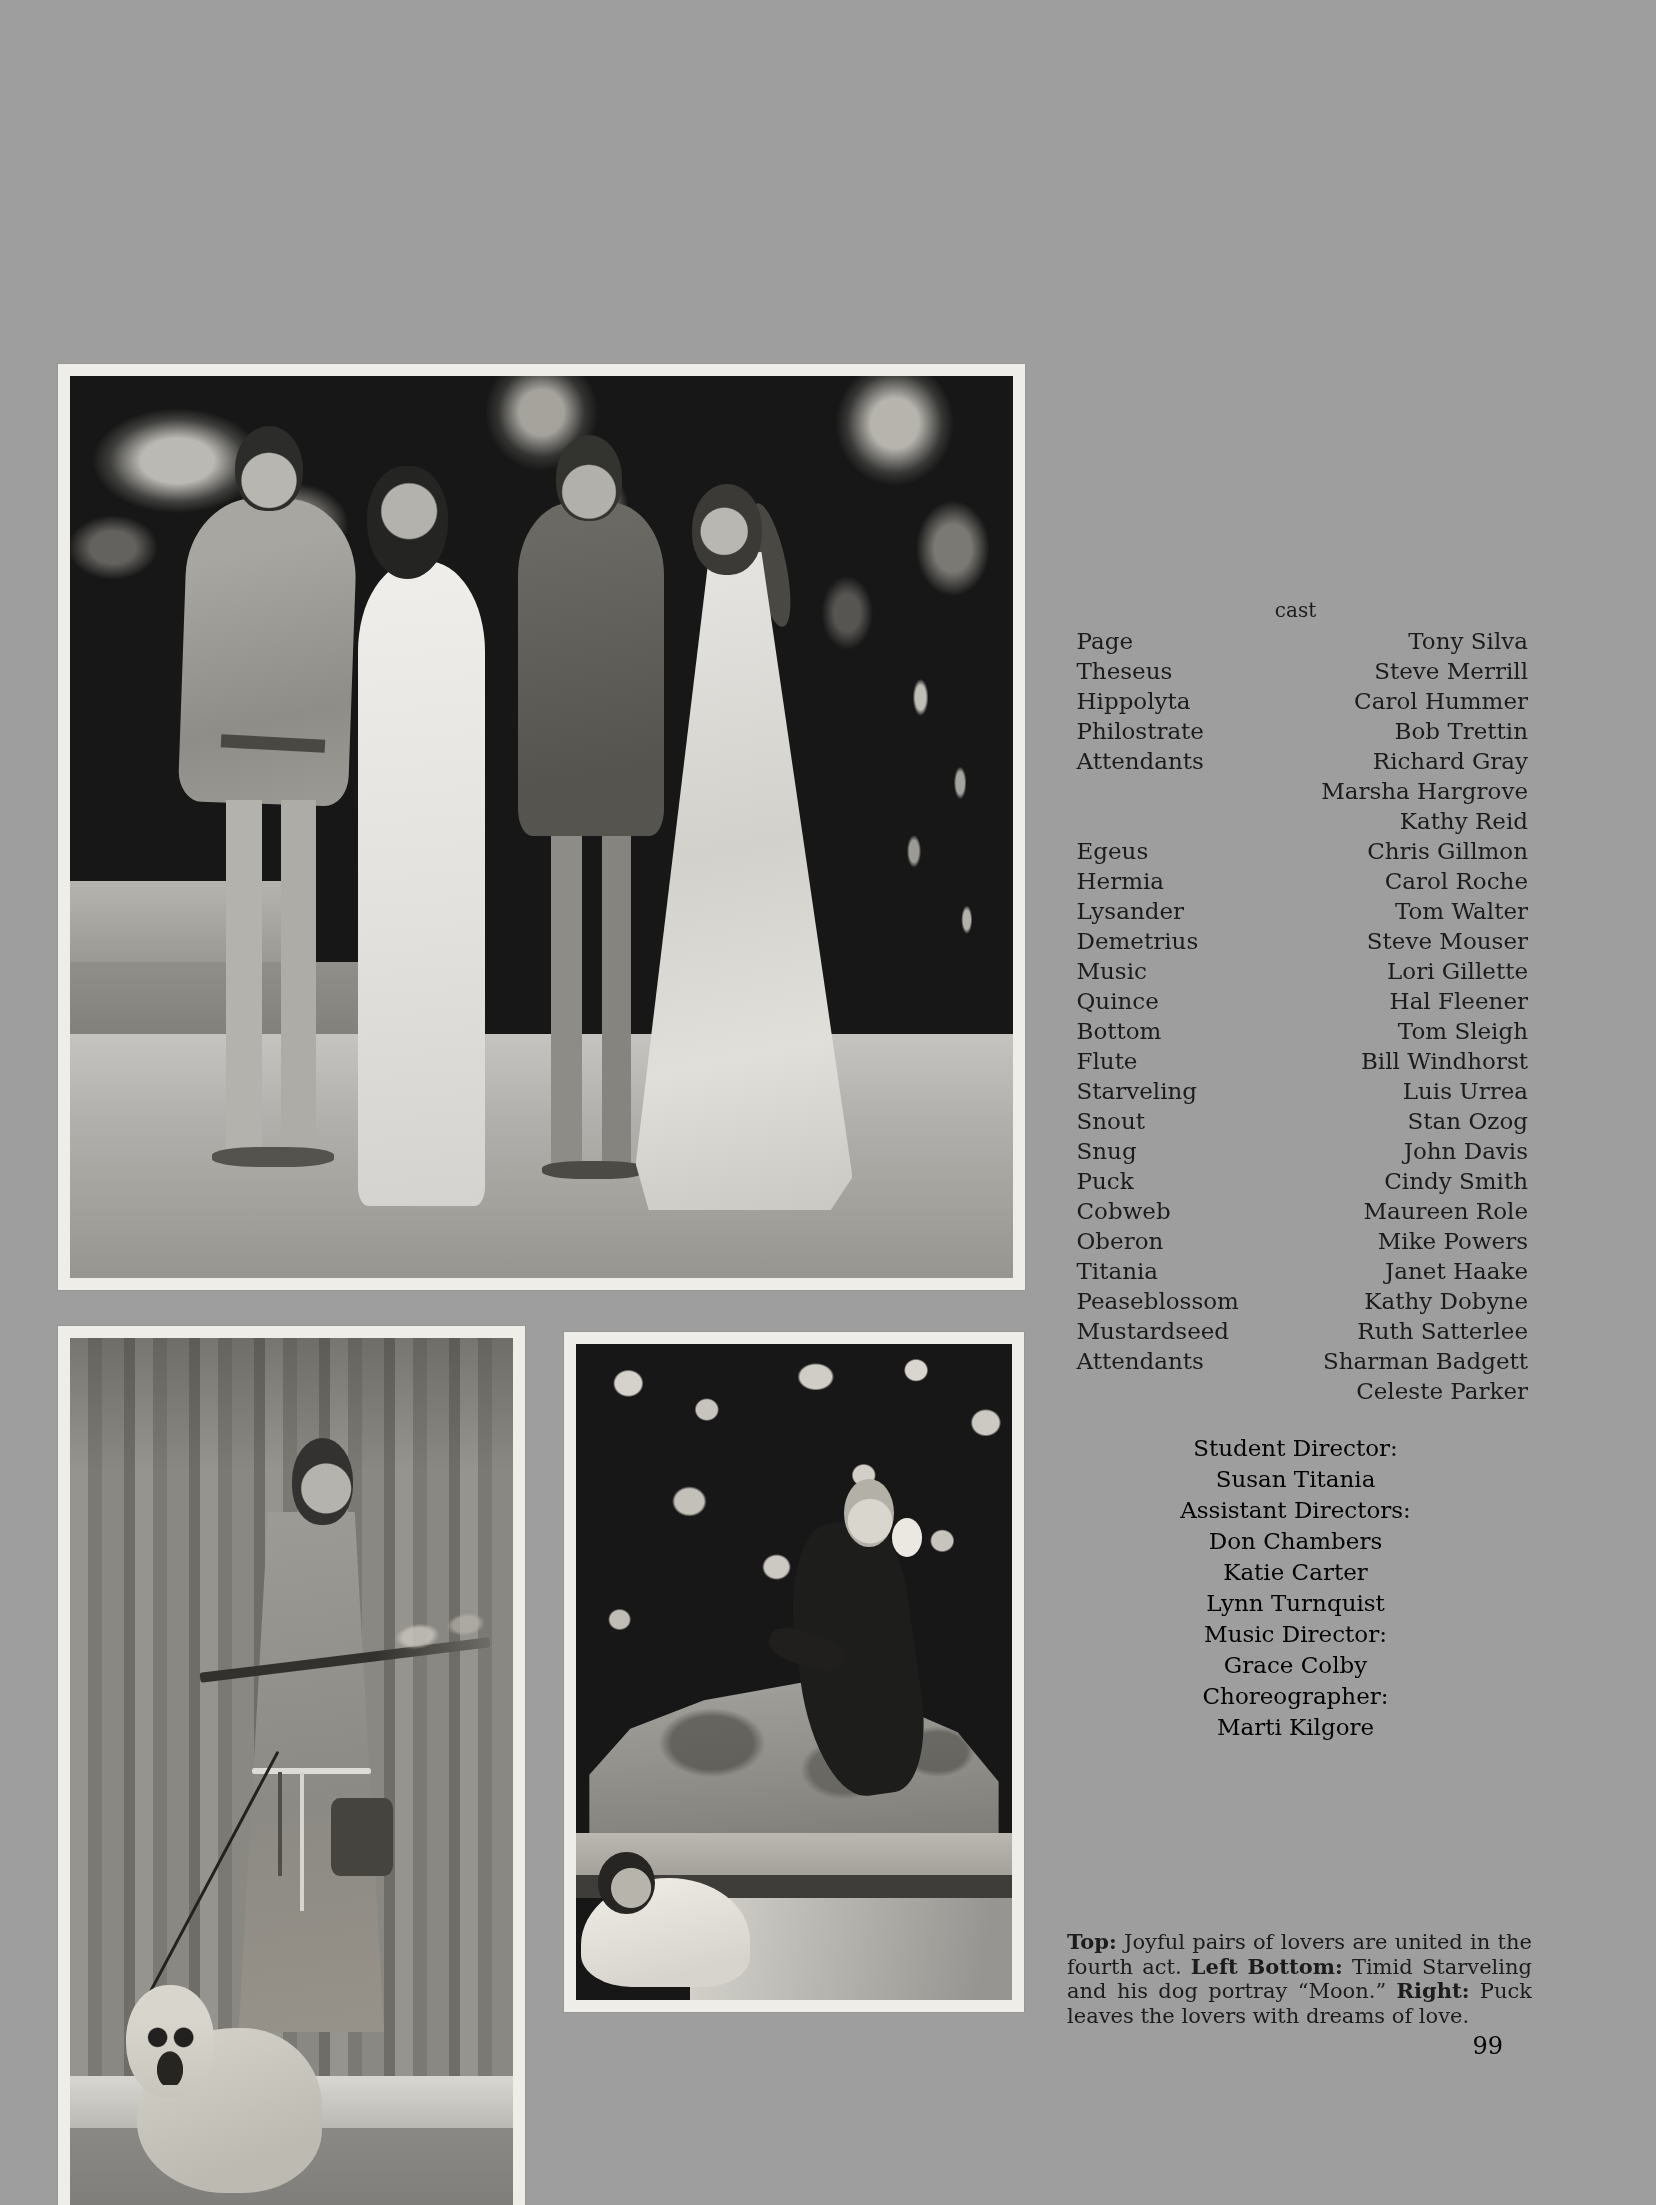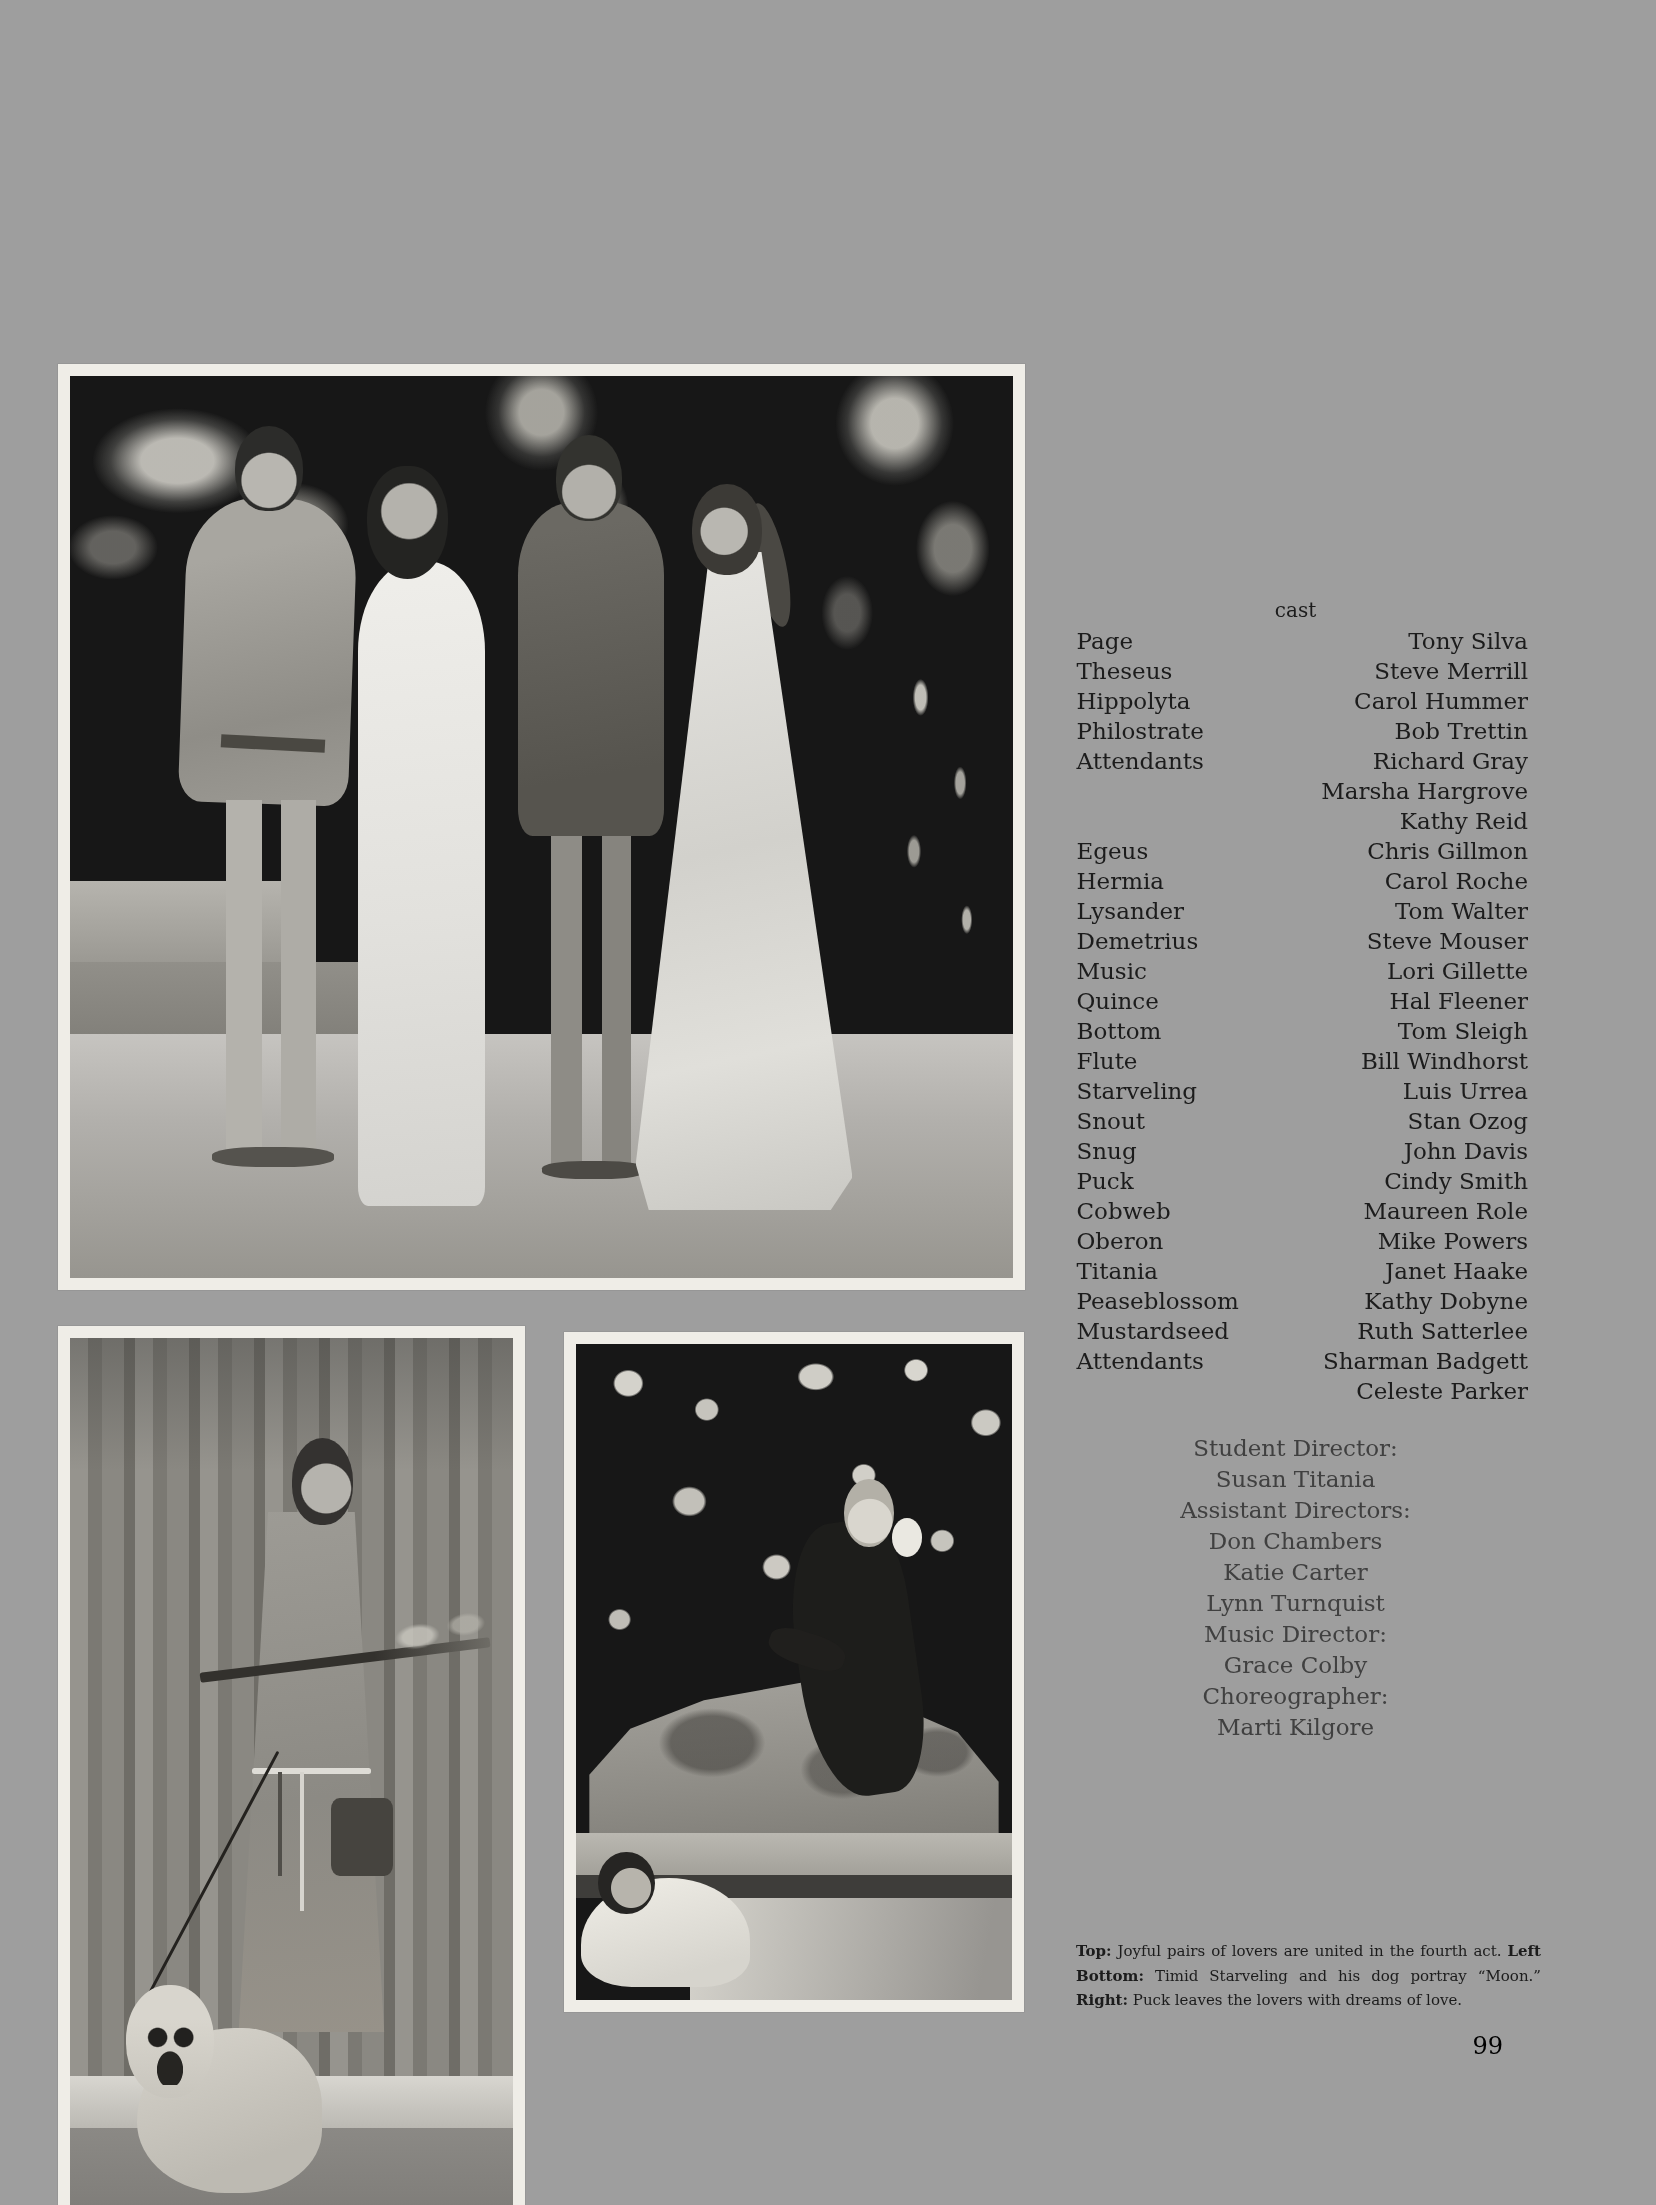--- a/index.html
+++ b/index.html
@@ -145,25 +145,25 @@
   .intro{position:absolute;left:1063px;top:367px;width:465px;margin:0;
     font-size:23px;line-height:31px;text-align:justify;text-indent:28px;color:#1c1c1c;}
   .intro b{font-weight:bold;}
   .cast-header{position:absolute;left:1063px;top:598px;width:465px;text-align:center;
     font-size:20px;color:#1c1c1c;}
   .cast-list{position:absolute;left:1063px;top:626px;width:465px;font-size:23px;color:#1c1c1c;}
   .cast-row{display:flex;justify-content:space-between;height:30px;line-height:30px;}
   .cast-row .role{padding-left:13.5px;white-space:nowrap;}
   .cast-row .name{white-space:nowrap;}
   .credits{position:absolute;left:1063px;width:465px;text-align:center;
-    font-size:23px;line-height:31px;color:#404040;}
+    font-size:23px;line-height:31px;color:#000000;}
   .credits-production{top:1433px;}
   .credits-faculty{top:1774px;}
-  .caption{position:absolute;left:1063px;top:1926px;width:465px;margin:13px;
-    font-size:15px;line-height:24.5px;text-align:justify;color:#1c1c1c;}
+  .caption{position:absolute;left:1063px;top:1926px;width:465px;margin:4px;
+    font-size:21px;line-height:24.5px;text-align:justify;color:#1c1c1c;}
   .caption b{font-weight:bold;}
   .page-number{position:absolute;left:1434px;top:2032px;width:69px;text-align:right;
     font-size:24px;color:#000000;}
 </style>
 </head>
 <body>
 
 <div class="page">
 
 

